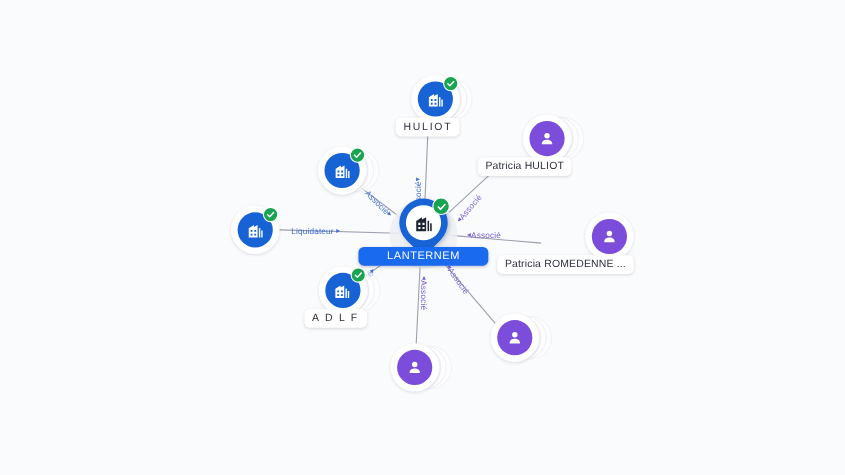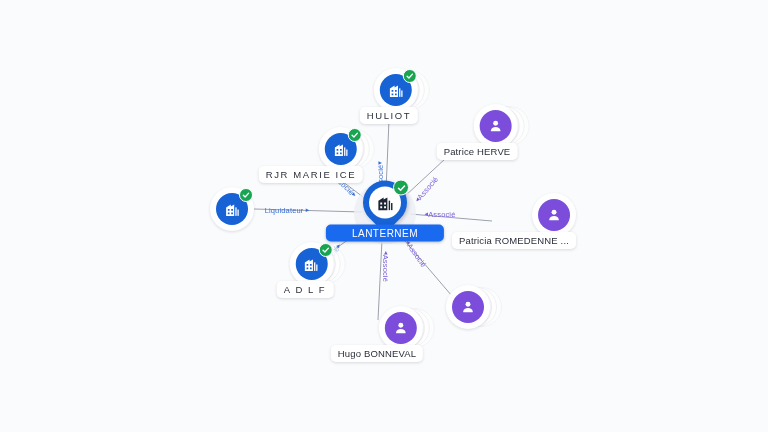--- a/index.html
+++ b/index.html
@@ -268,21 +268,21 @@
             <span></span>
           </div>
         <div class="avatar-ring"></div>
         <div class="avatar person">
           <svg width="16" height="16" viewBox="0 0 24 24" fill="#ffffff">
             <circle cx="12" cy="8" r="3.7"></circle>
             <path d="M12 13.4c-4 0-7 2.3-7 5.1v1.3h14v-1.3c0-2.8-3-5.1-7-5.1z"></path>
           </svg>
         </div>
       </div>
-      <div class="node-label person">Patrice HERVE</div>
+      <div class="node-label person">Patricia HULIOT</div>
     </div>
   </div>
 
   <div class="node" style="left:514px; top:221px;">
     <div class="node-inner">
       <div class="avatar-wrap">
         <div class="avatar-ring"></div>
         <div class="avatar person">
           <svg width="16" height="16" viewBox="0 0 24 24" fill="#ffffff">
             <circle cx="12" cy="8" r="3.7"></circle>
@@ -322,21 +322,20 @@
             <span></span>
           </div>
         <div class="avatar-ring"></div>
         <div class="avatar person">
           <svg width="16" height="16" viewBox="0 0 24 24" fill="#ffffff">
             <circle cx="12" cy="8" r="3.7"></circle>
             <path d="M12 13.4c-4 0-7 2.3-7 5.1v1.3h14v-1.3c0-2.8-3-5.1-7-5.1z"></path>
           </svg>
         </div>
       </div>
-      <div class="node-label person">Hugo BONNEVAL</div>
     </div>
   </div>
 
   <div class="node" style="left:305px; top:270px;">
     <div class="node-inner">
       <div class="avatar-wrap">
         <div class="stack">
             <span></span>
             <span></span>
             <span></span>
@@ -394,21 +393,20 @@
             <rect x="16" y="9" width="1.8" height="12"></rect>
             <rect x="19" y="12" width="1.8" height="9"></rect>
           </svg>
         </div>
         <div class="check-badge">
           <svg width="8" height="8" viewBox="0 0 24 24" fill="none" stroke="#ffffff" stroke-width="4" stroke-linecap="round" stroke-linejoin="round">
               <path d="M4 12.5 9.5 18 20 6.5"></path>
             </svg>
         </div>
       </div>
-      <div class="node-label spaced">RJR MARIE ICE</div>
     </div>
   </div>
 
   <div class="node" style="left:385px; top:213px;">
     <div class="pin-halo"></div>
     <div class="node-inner" style="transform: translate(-50%, -58%);">
       <div class="pin">
         <div class="pin-shape"></div>
         <div class="pin-face">
           <svg width="19" height="19" viewBox="0 0 24 24" fill="#1d2433">

